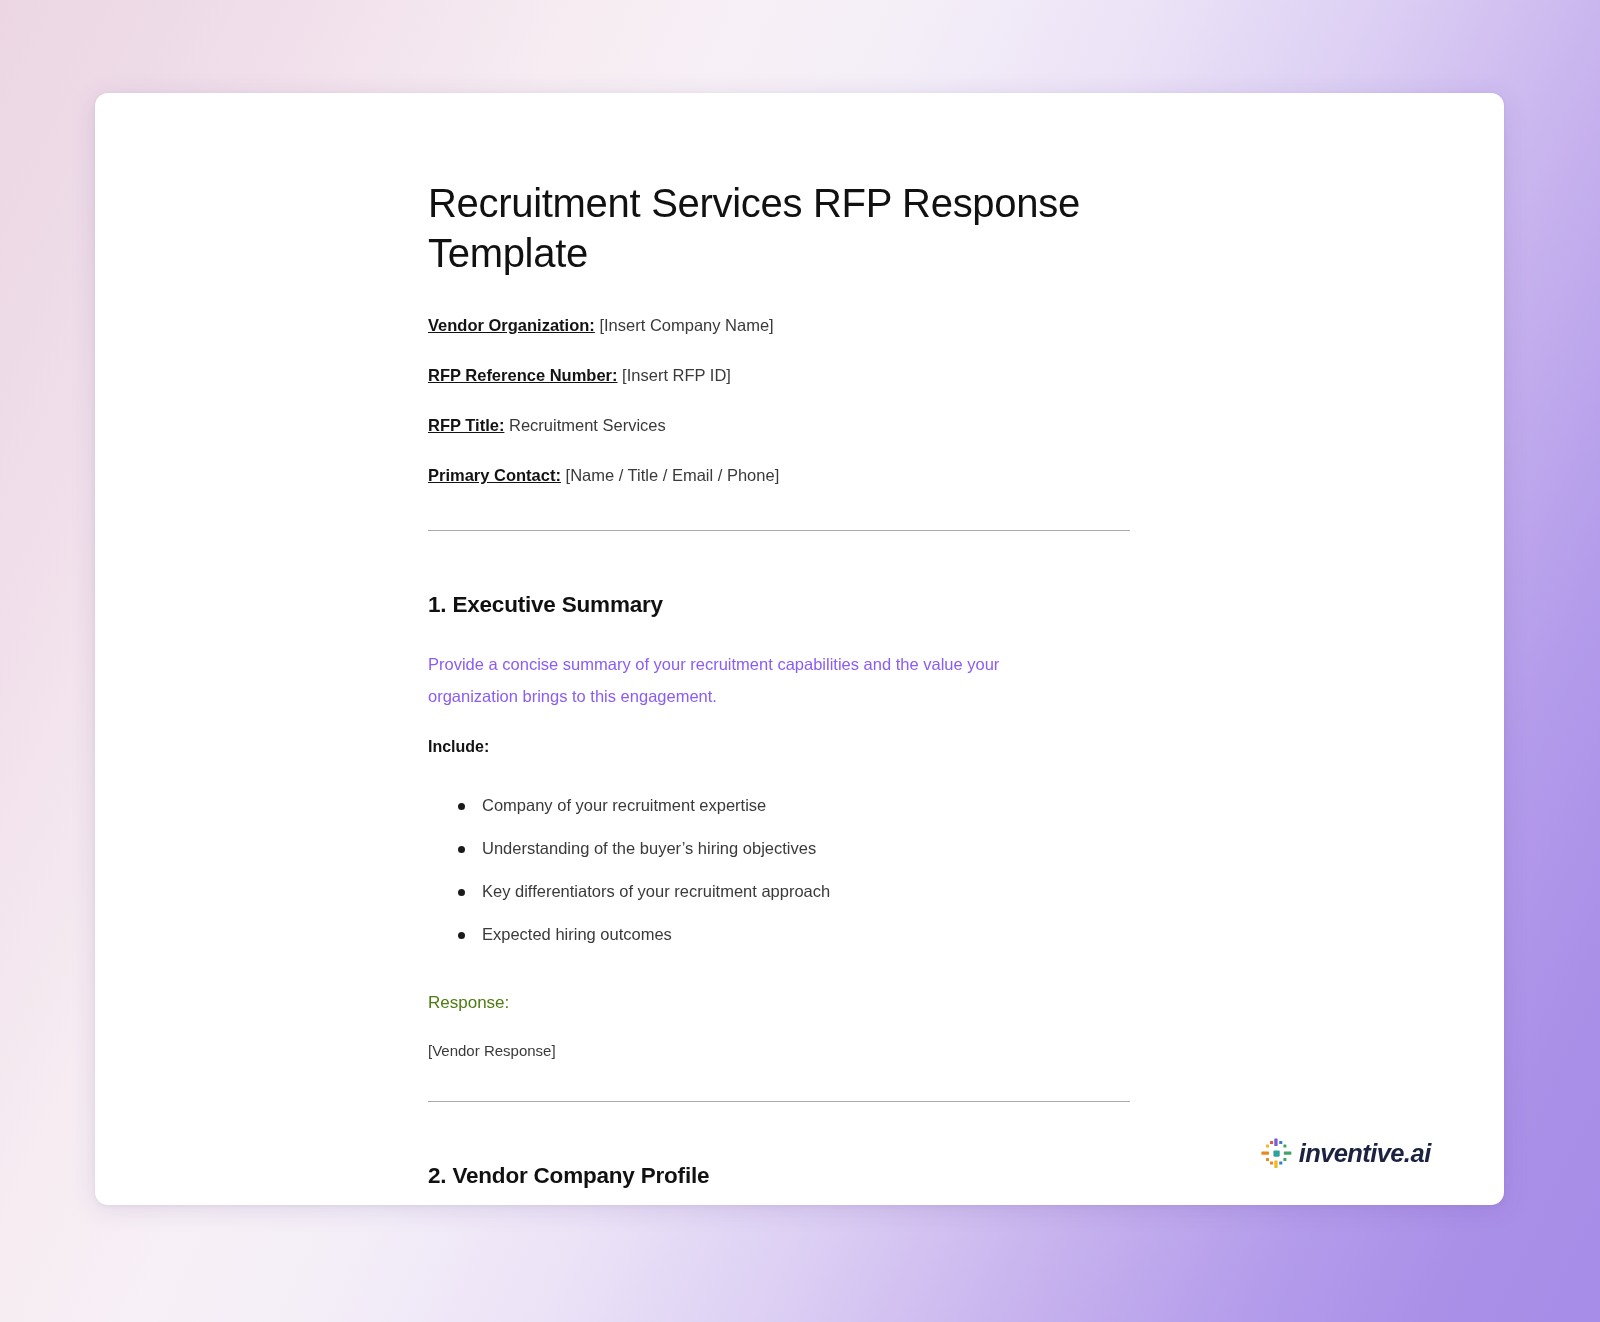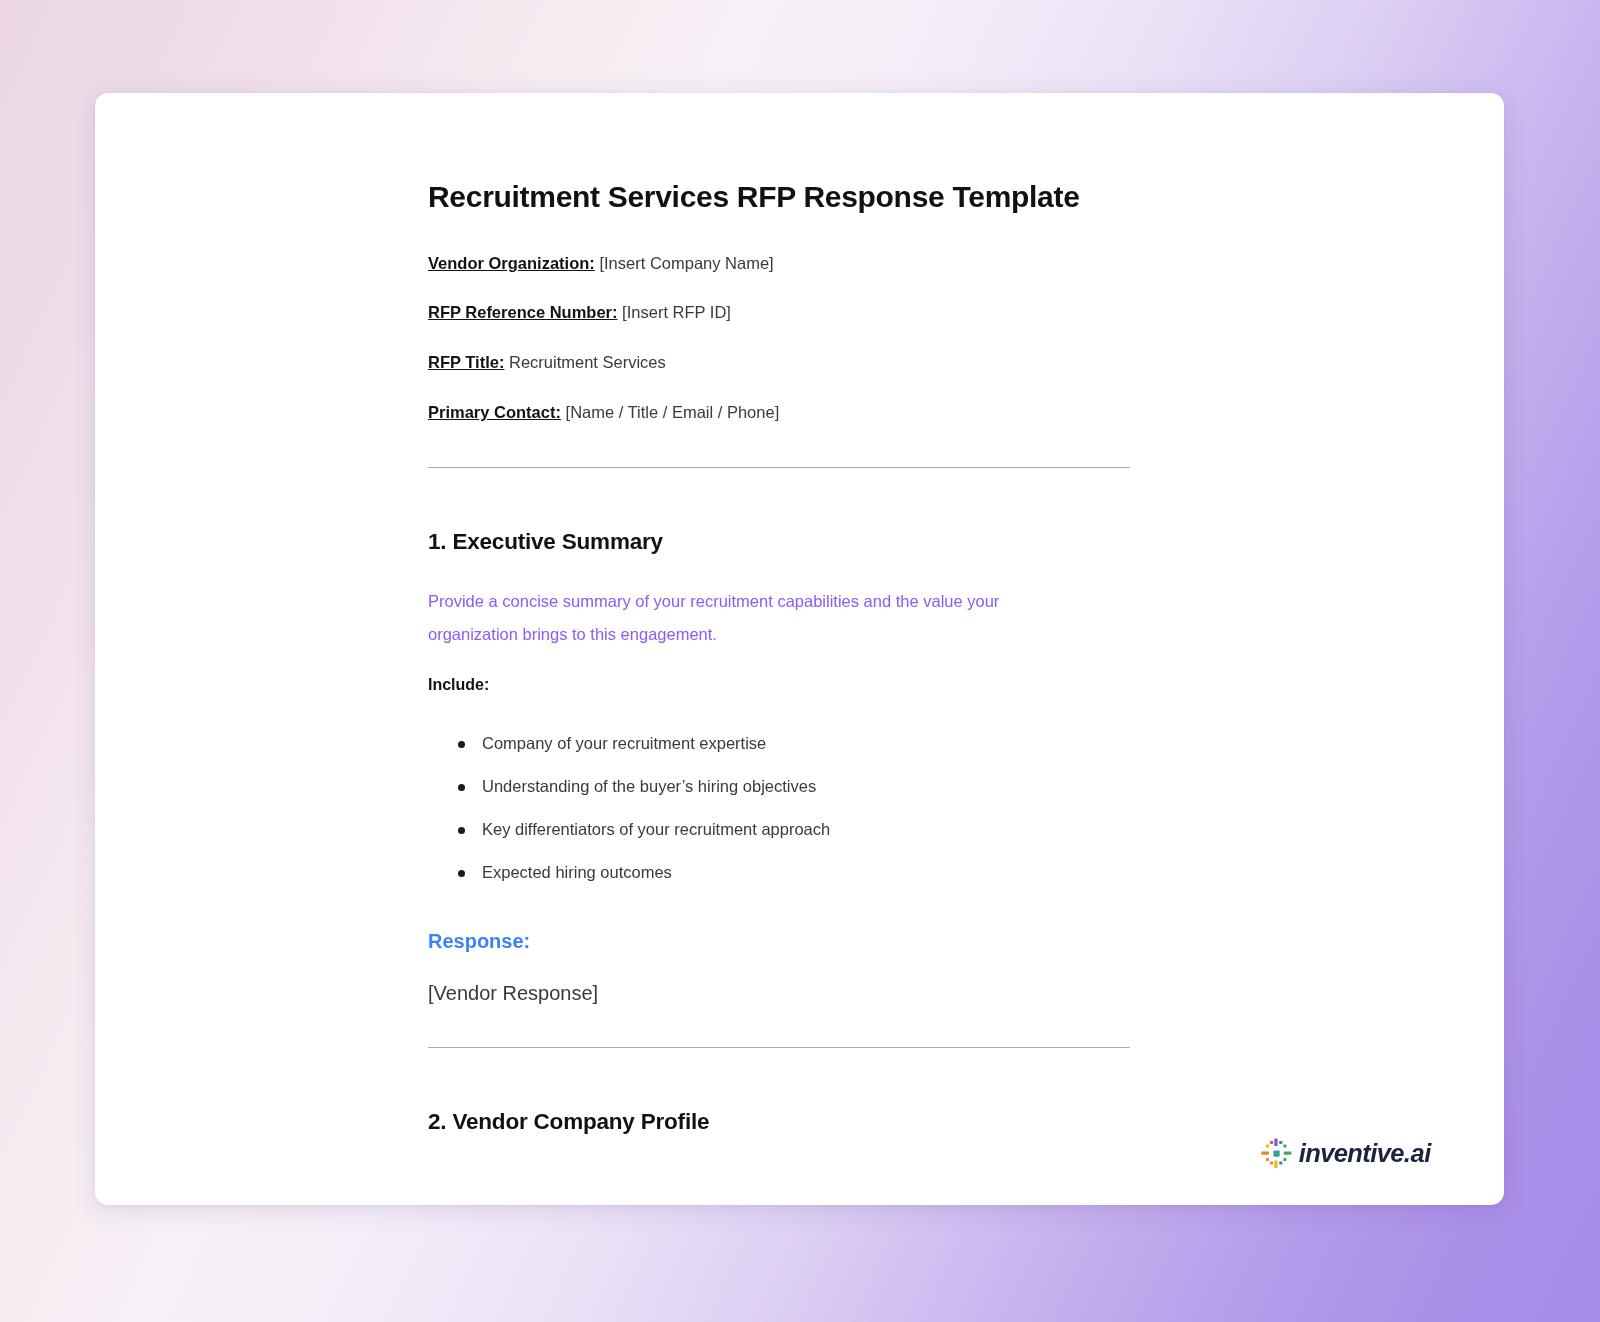--- a/index.html
+++ b/index.html
@@ -51,22 +51,22 @@
 
   .doc-body {
     position: absolute;
     left: 333px;
     top: 85px;
     width: 760px;
   }
 
   
   .doc-title {
-    font-size: 30px;
-    font-weight: 700;
+    font-size: 40px;
+    font-weight: 400;
     color: #111111;
     letter-spacing: -0.3px;
     line-height: 1.25;
     margin: 0 0 36px 0;
   }
 
   .meta-line {
     font-size: 16.5px;
     line-height: 1.45;
     color: #343434;
@@ -132,27 +132,27 @@
     position: absolute;
     left: 30px;
     top: 9px;
     width: 7px;
     height: 7px;
     border-radius: 50%;
     background: #1a1a1a;
   }
 
   .response-label {
-    font-size: 20px;
-    font-weight: 700;
-    color: #3b82f6;
+    font-size: 17px;
+    font-weight: 400;
+    color: #4d7c0f;
     margin: 0 0 29px 0;
   }
   .response-value {
-    font-size: 20px;
+    font-size: 15px;
     color: #3a3a3a;
     margin: 0;
   }
 
   
   .logo-wrap {
     position: absolute;
     right: 73px;
     bottom: 36px;
     display: flex;

